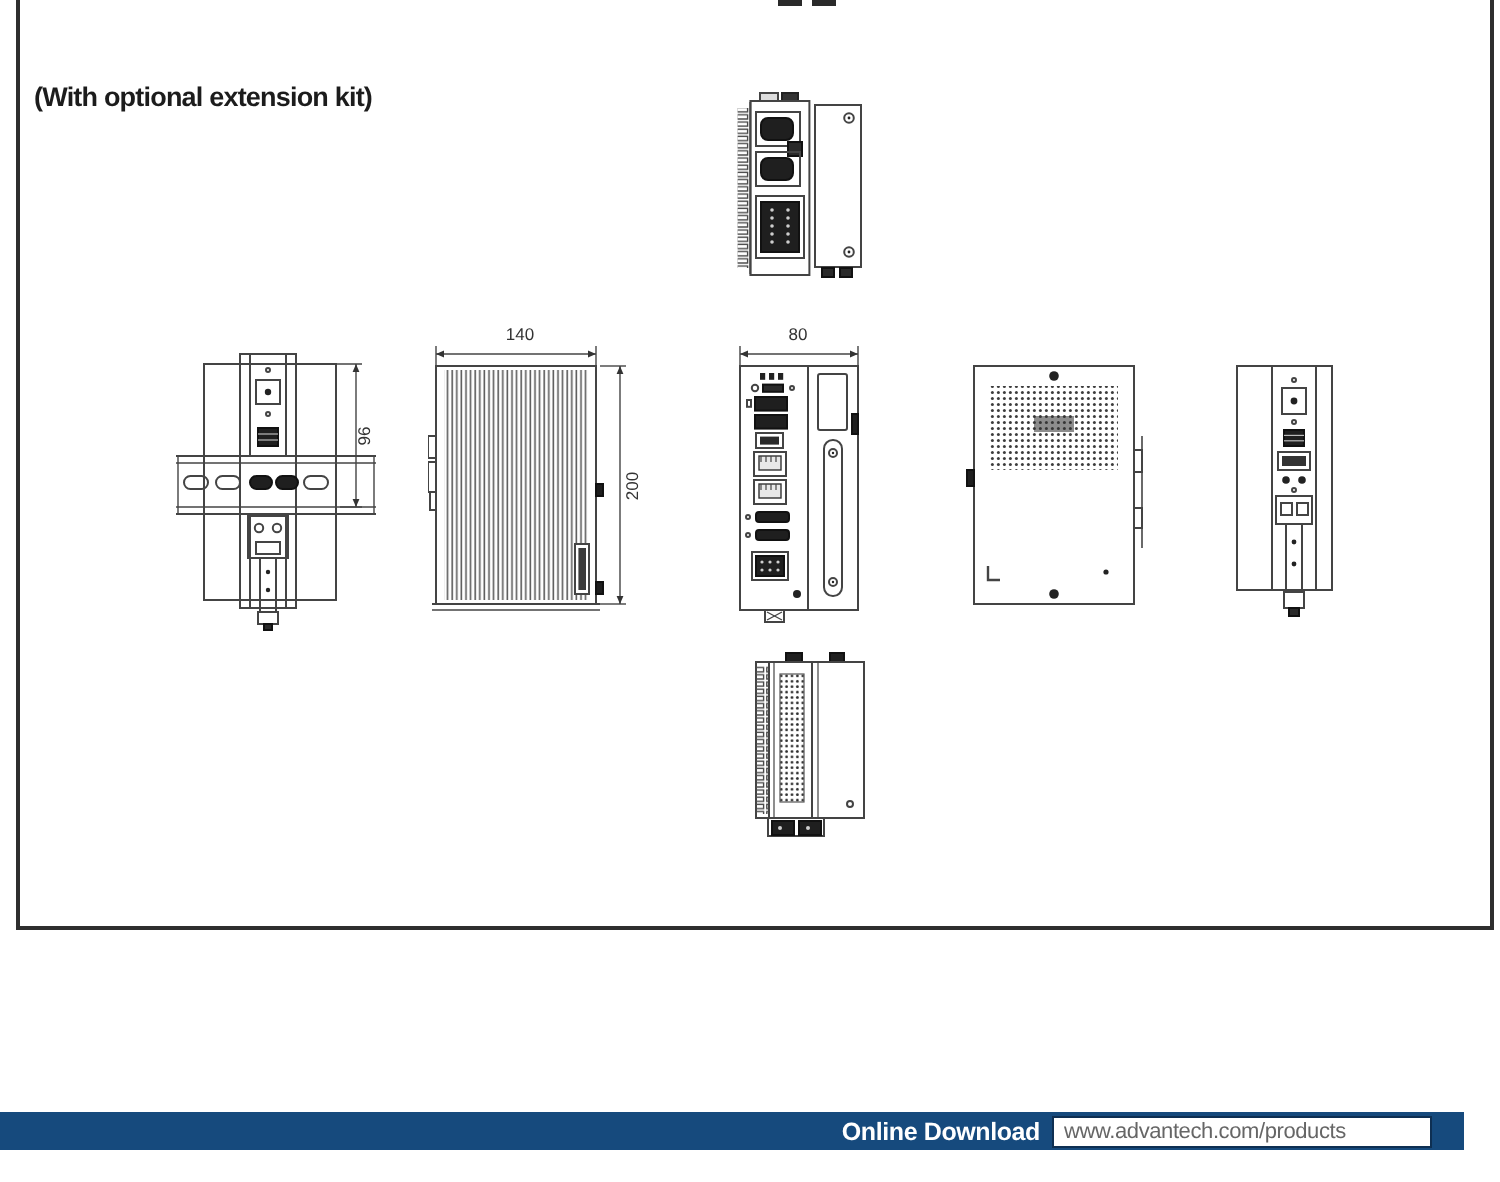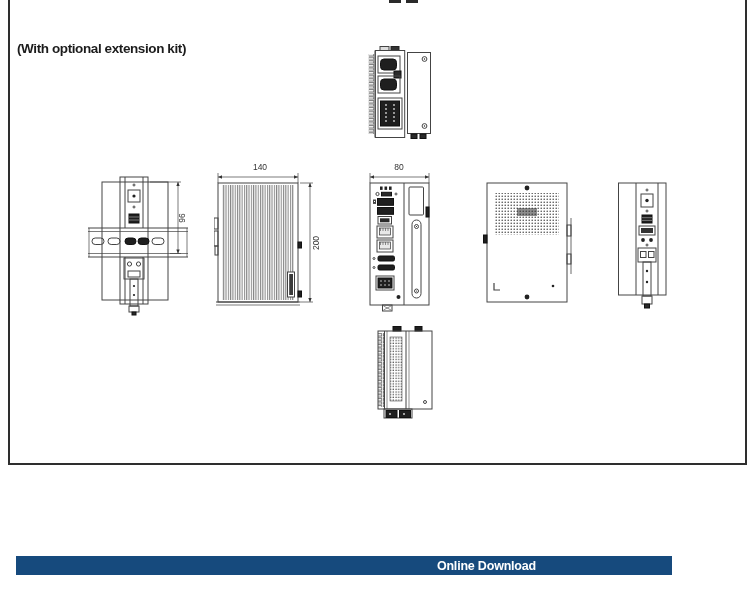--- a/index.html
+++ b/index.html
@@ -16,21 +16,21 @@
   .kit-note{
     position:absolute;left:17px;top:41px;
     font-size:13.5px;font-weight:bold;color:#1c1c1c;letter-spacing:-0.4px;
     white-space:nowrap;
     text-align:right;
   }
   .view{position:absolute;}
   svg text{font-family:"Liberation Sans", sans-serif;}
   .dim-text{font-size:8.5px;fill:#333;}
   .footer-bar{
-    position:absolute;left:16px;top:556px;width:656px;height:19px;
+    position:absolute;left:0;top:556px;width:732px;height:19px;
     display:flex;align-items:center;
   }
   .footer-label{
     position:absolute;left:398px;width:122px;text-align:right;
     color:#ffffff;font-size:12.5px;font-weight:bold;letter-spacing:-0.2px;
   }
   .url-box{
     position:absolute;left:526px;top:1.5px;width:183px;height:14px;
     background:#ffffff;border:1px solid #0e2f52;
     font-size:11px;color:#666666;line-height:14px;padding-left:5px;
@@ -347,13 +347,14 @@
     <rect x="8" y="83" width="28" height="9"></rect>
     <rect x="10" y="84.5" width="11" height="7" fill="#1f1f1f" stroke="#111"></rect>
     <rect x="23.5" y="84.5" width="11" height="7" fill="#1f1f1f" stroke="#111"></rect>
     <circle cx="14" cy="88" r="1" fill="#cfcfcf" stroke="none"></circle>
     <circle cx="28" cy="88" r="1" fill="#cfcfcf" stroke="none"></circle>
   </g>
 </svg>
 
 <div class="footer-bar" style="background:#164a7d;">
   <span class="footer-label">Online Download</span>
+  <span class="url-box">www.advantech.com/products</span>
 </div>
 
 </body></html>

